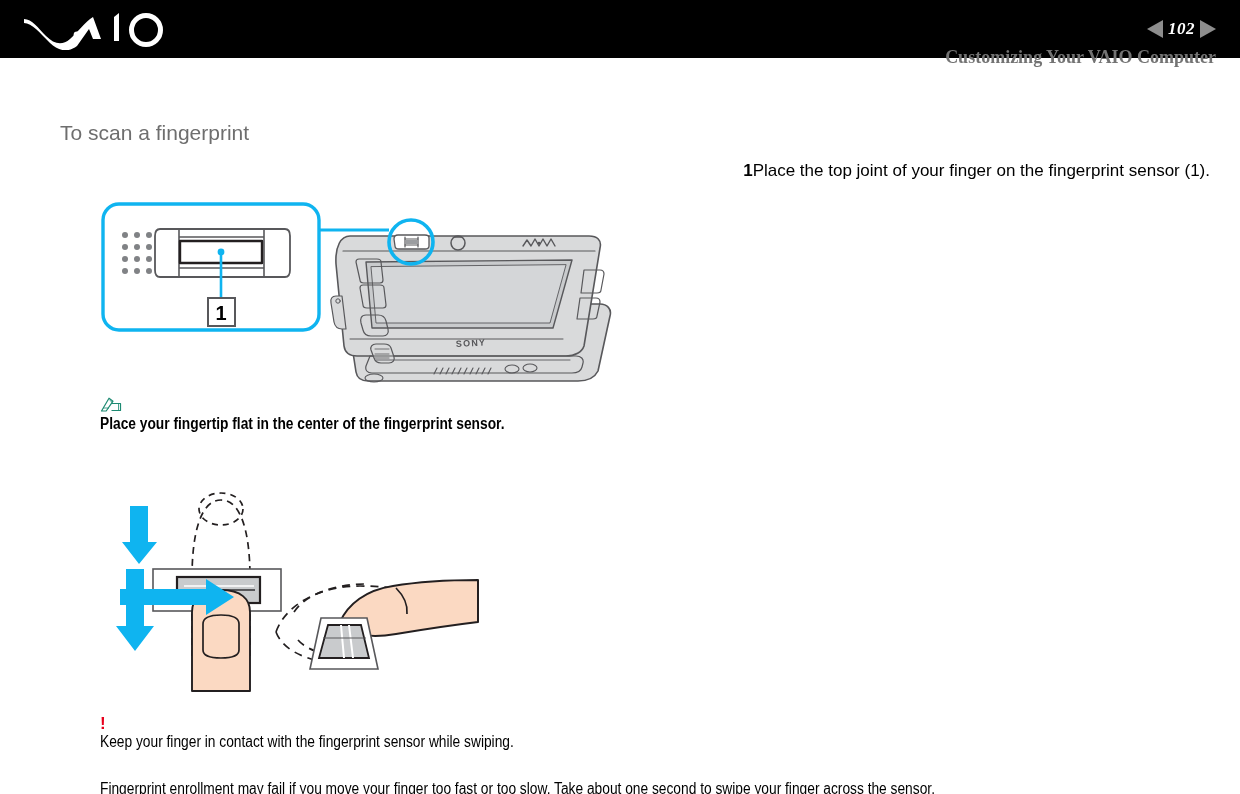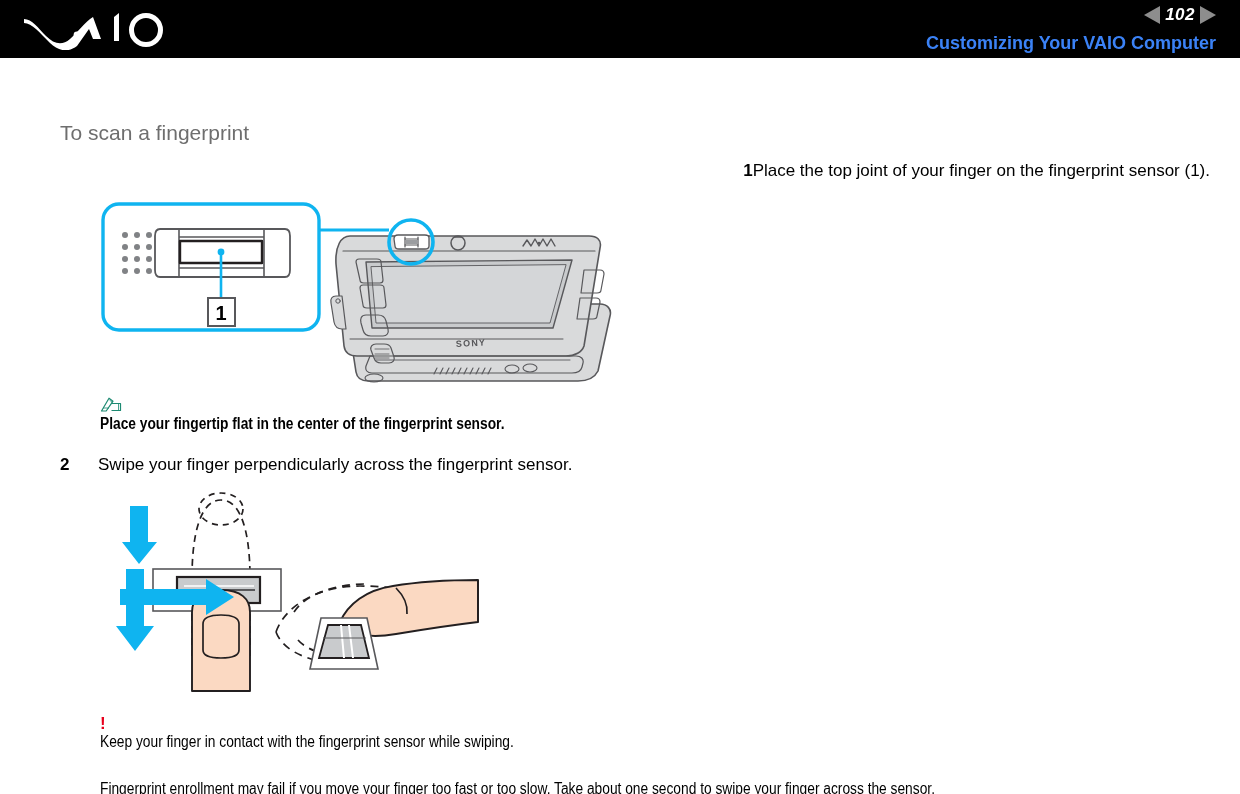--- a/index.html
+++ b/index.html
@@ -24,23 +24,24 @@
     height: 58px;
     background: #000000;
   }
   #vaio-logo {
     position: absolute;
     left: 22px; top: 8px;
     width: 160px; height: 42px;
   }
   #header-right {
     position: absolute;
-    right: 24px; top: 4px;
+    right: 24px; top: 18px;
     width: 420px;
     text-align: right;
+    font-family: Liberation Serif, serif;
   }
   #pager {
     display: flex;
     justify-content: flex-end;
     align-items: center;
     height: 22px;
     gap: 5px;
   }
   .pager-arrow {
     width: 0; height: 0;
@@ -59,21 +60,21 @@
   }
   #page-number {
     color: #ffffff;
     font-style: italic;
     font-weight: bold;
     font-size: 17px;
     letter-spacing: 0.5px;
     line-height: 18px;
   }
   #header-title {
-    color: #3b82f6;
+    color: #737373;
     font-weight: bold;
     font-size: 18px;
     line-height: 22px;
     margin-top: 6px;
     white-space: nowrap;
   }
 
   
   #content {
     position: absolute;
@@ -316,23 +317,20 @@
           <path d="M9.5 4 L12.2 6.3" stroke-width="0.8"></path>
           <path d="M11 7.5 L20.5 7.5 L20.5 14.5 L11.5 14.5"></path>
           <path d="M18.5 7.5 L18.5 14.5" stroke-width="0.8"></path>
           <path d="M3 12 L9 12" stroke-width="0.8"></path>
         </g>
       </svg>
     </span>
     <div class="note-text">Place your fingertip flat in the center of the fingerprint sensor.</div>
   </div>
 
-  <div class="step" id="step-2">
-    <span class="step-num">2</span><span>Swipe your finger perpendicularly across the fingerprint sensor.</span>
-  </div>
 
   <div id="fig-2">
     <svg width="540" height="222" viewBox="0 0 540 222" xmlns="http://www.w3.org/2000/svg">
 
       <g>
 
         <g fill="none" stroke="#231f20" stroke-width="1.7" stroke-dasharray="7 5">
           <path d="M84 92 C84 46 93 14 113 14 C133 14 142 46 142 92"></path>
           <path d="M84 92 L84 170 M142 92 L142 170"></path>
           <ellipse cx="113" cy="23" rx="22" ry="16" stroke-dasharray="6 5"></ellipse>

